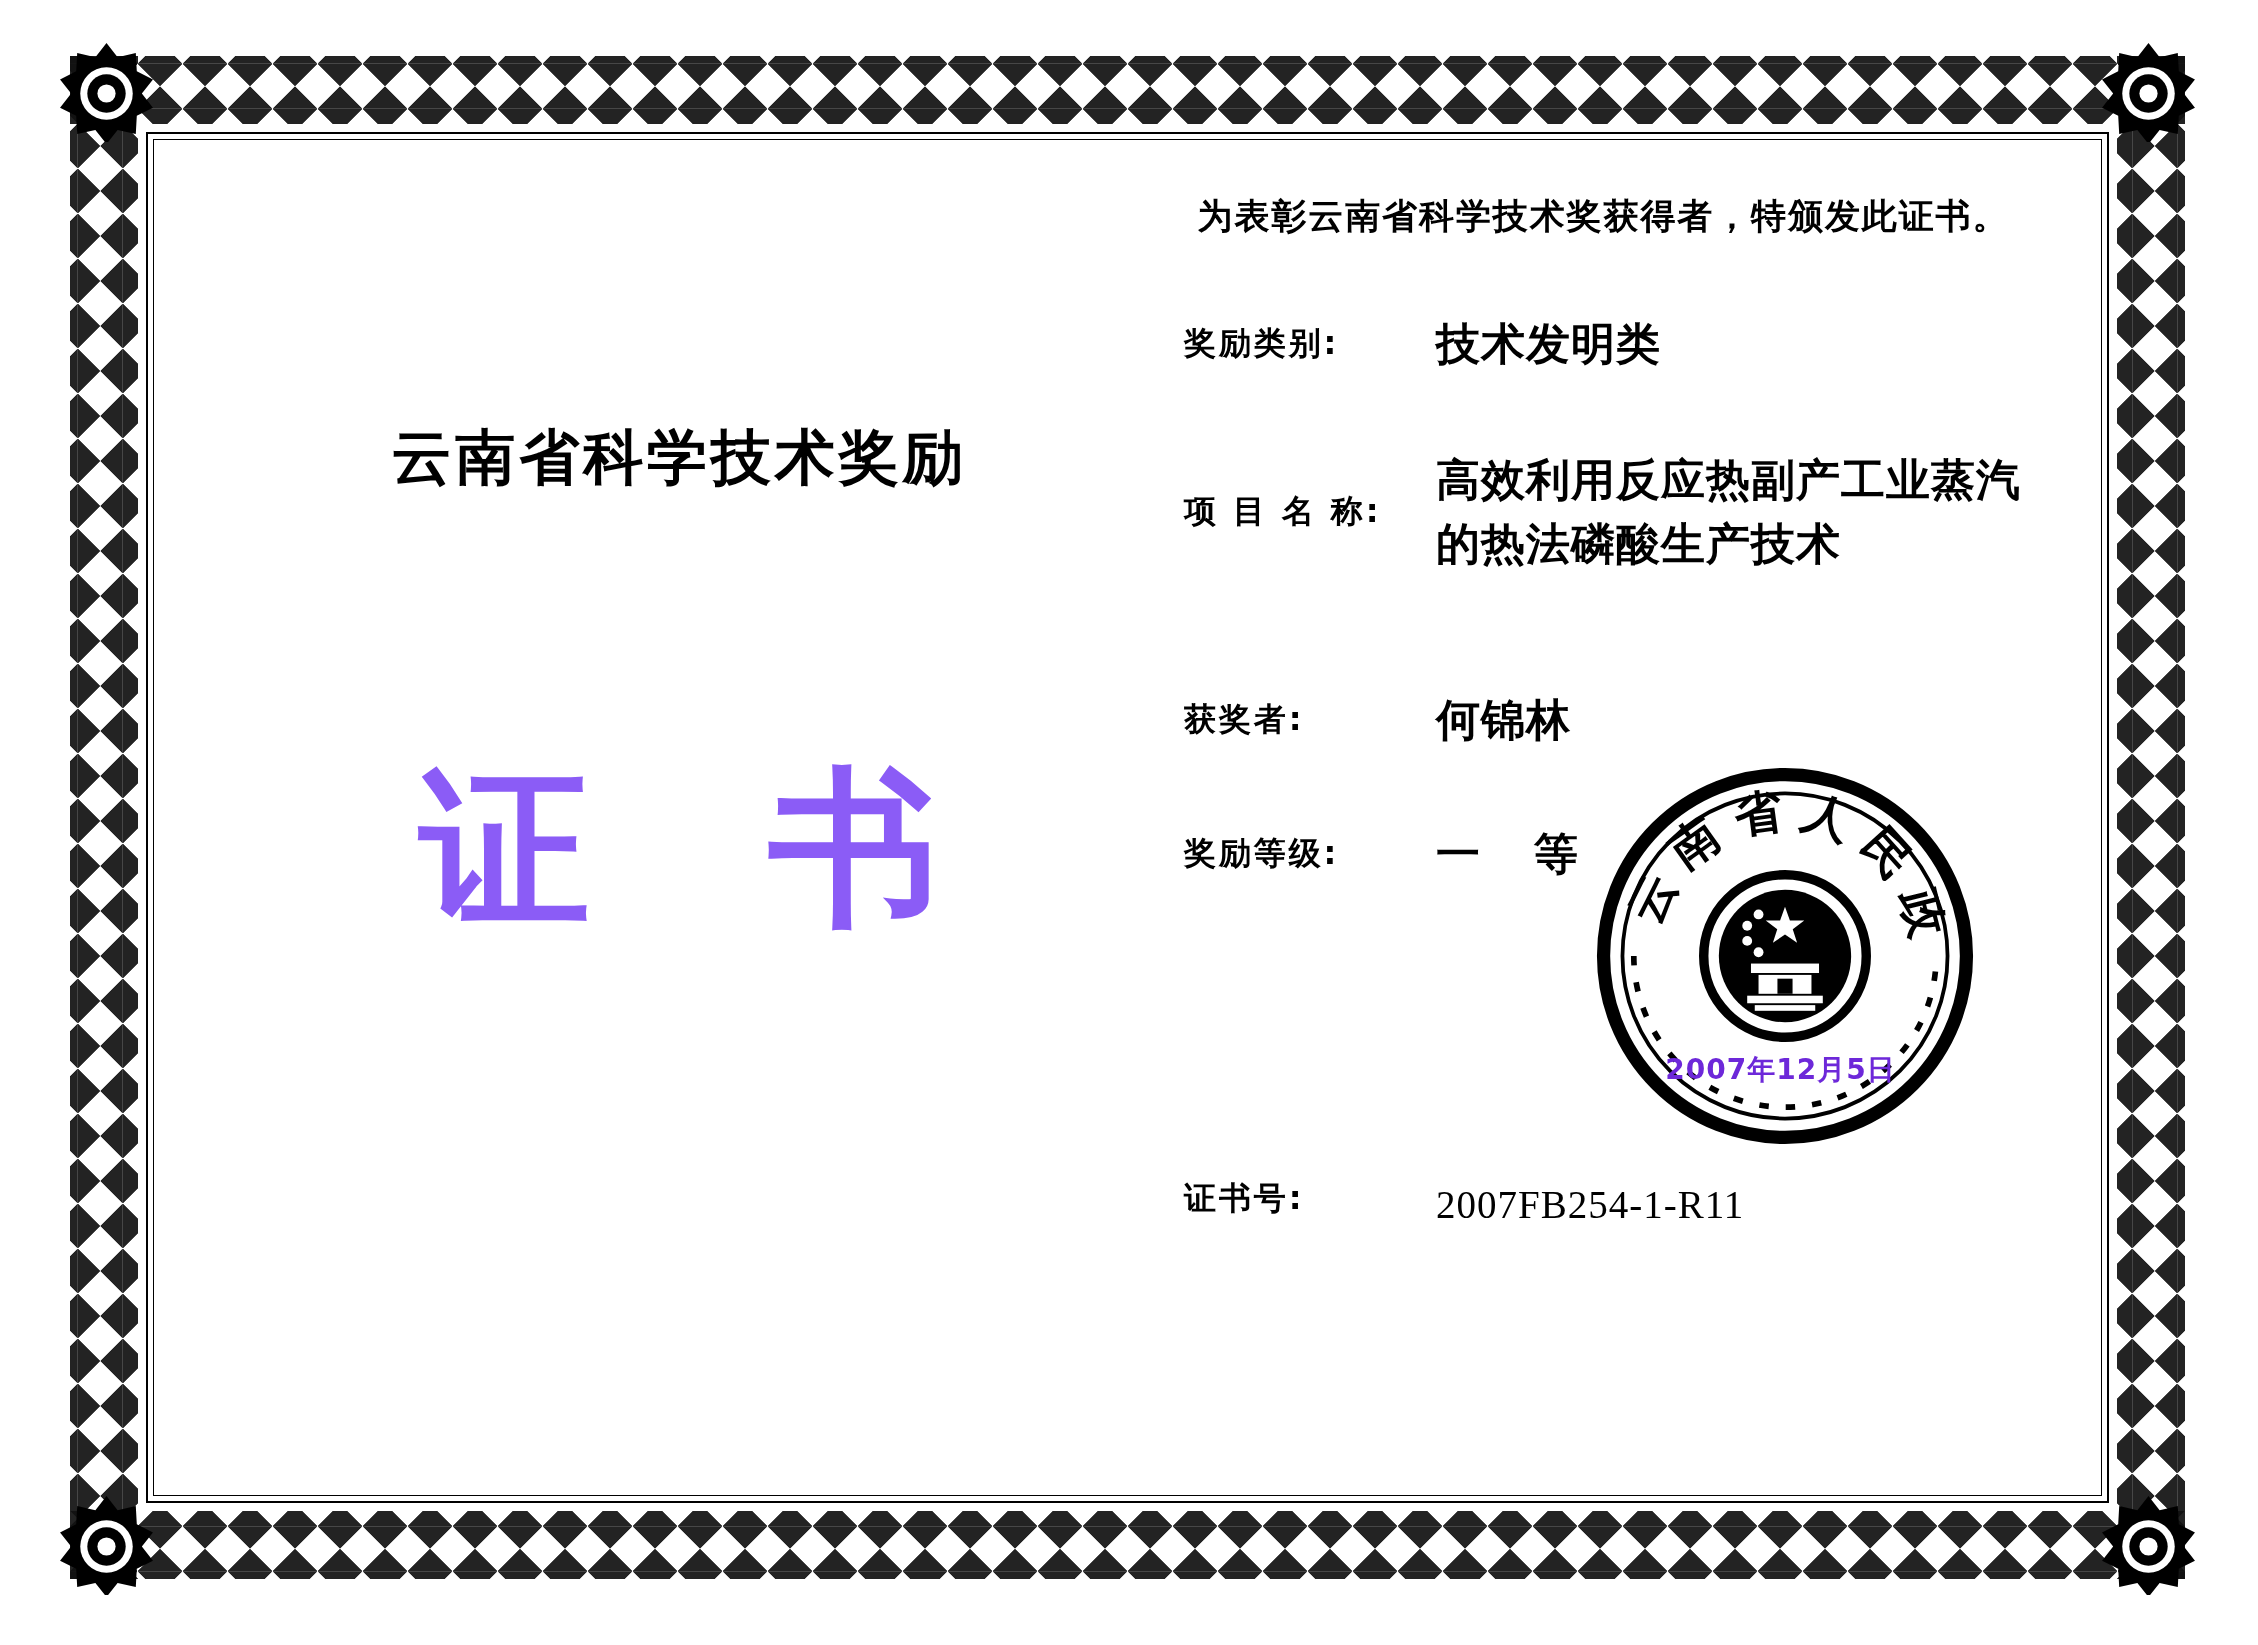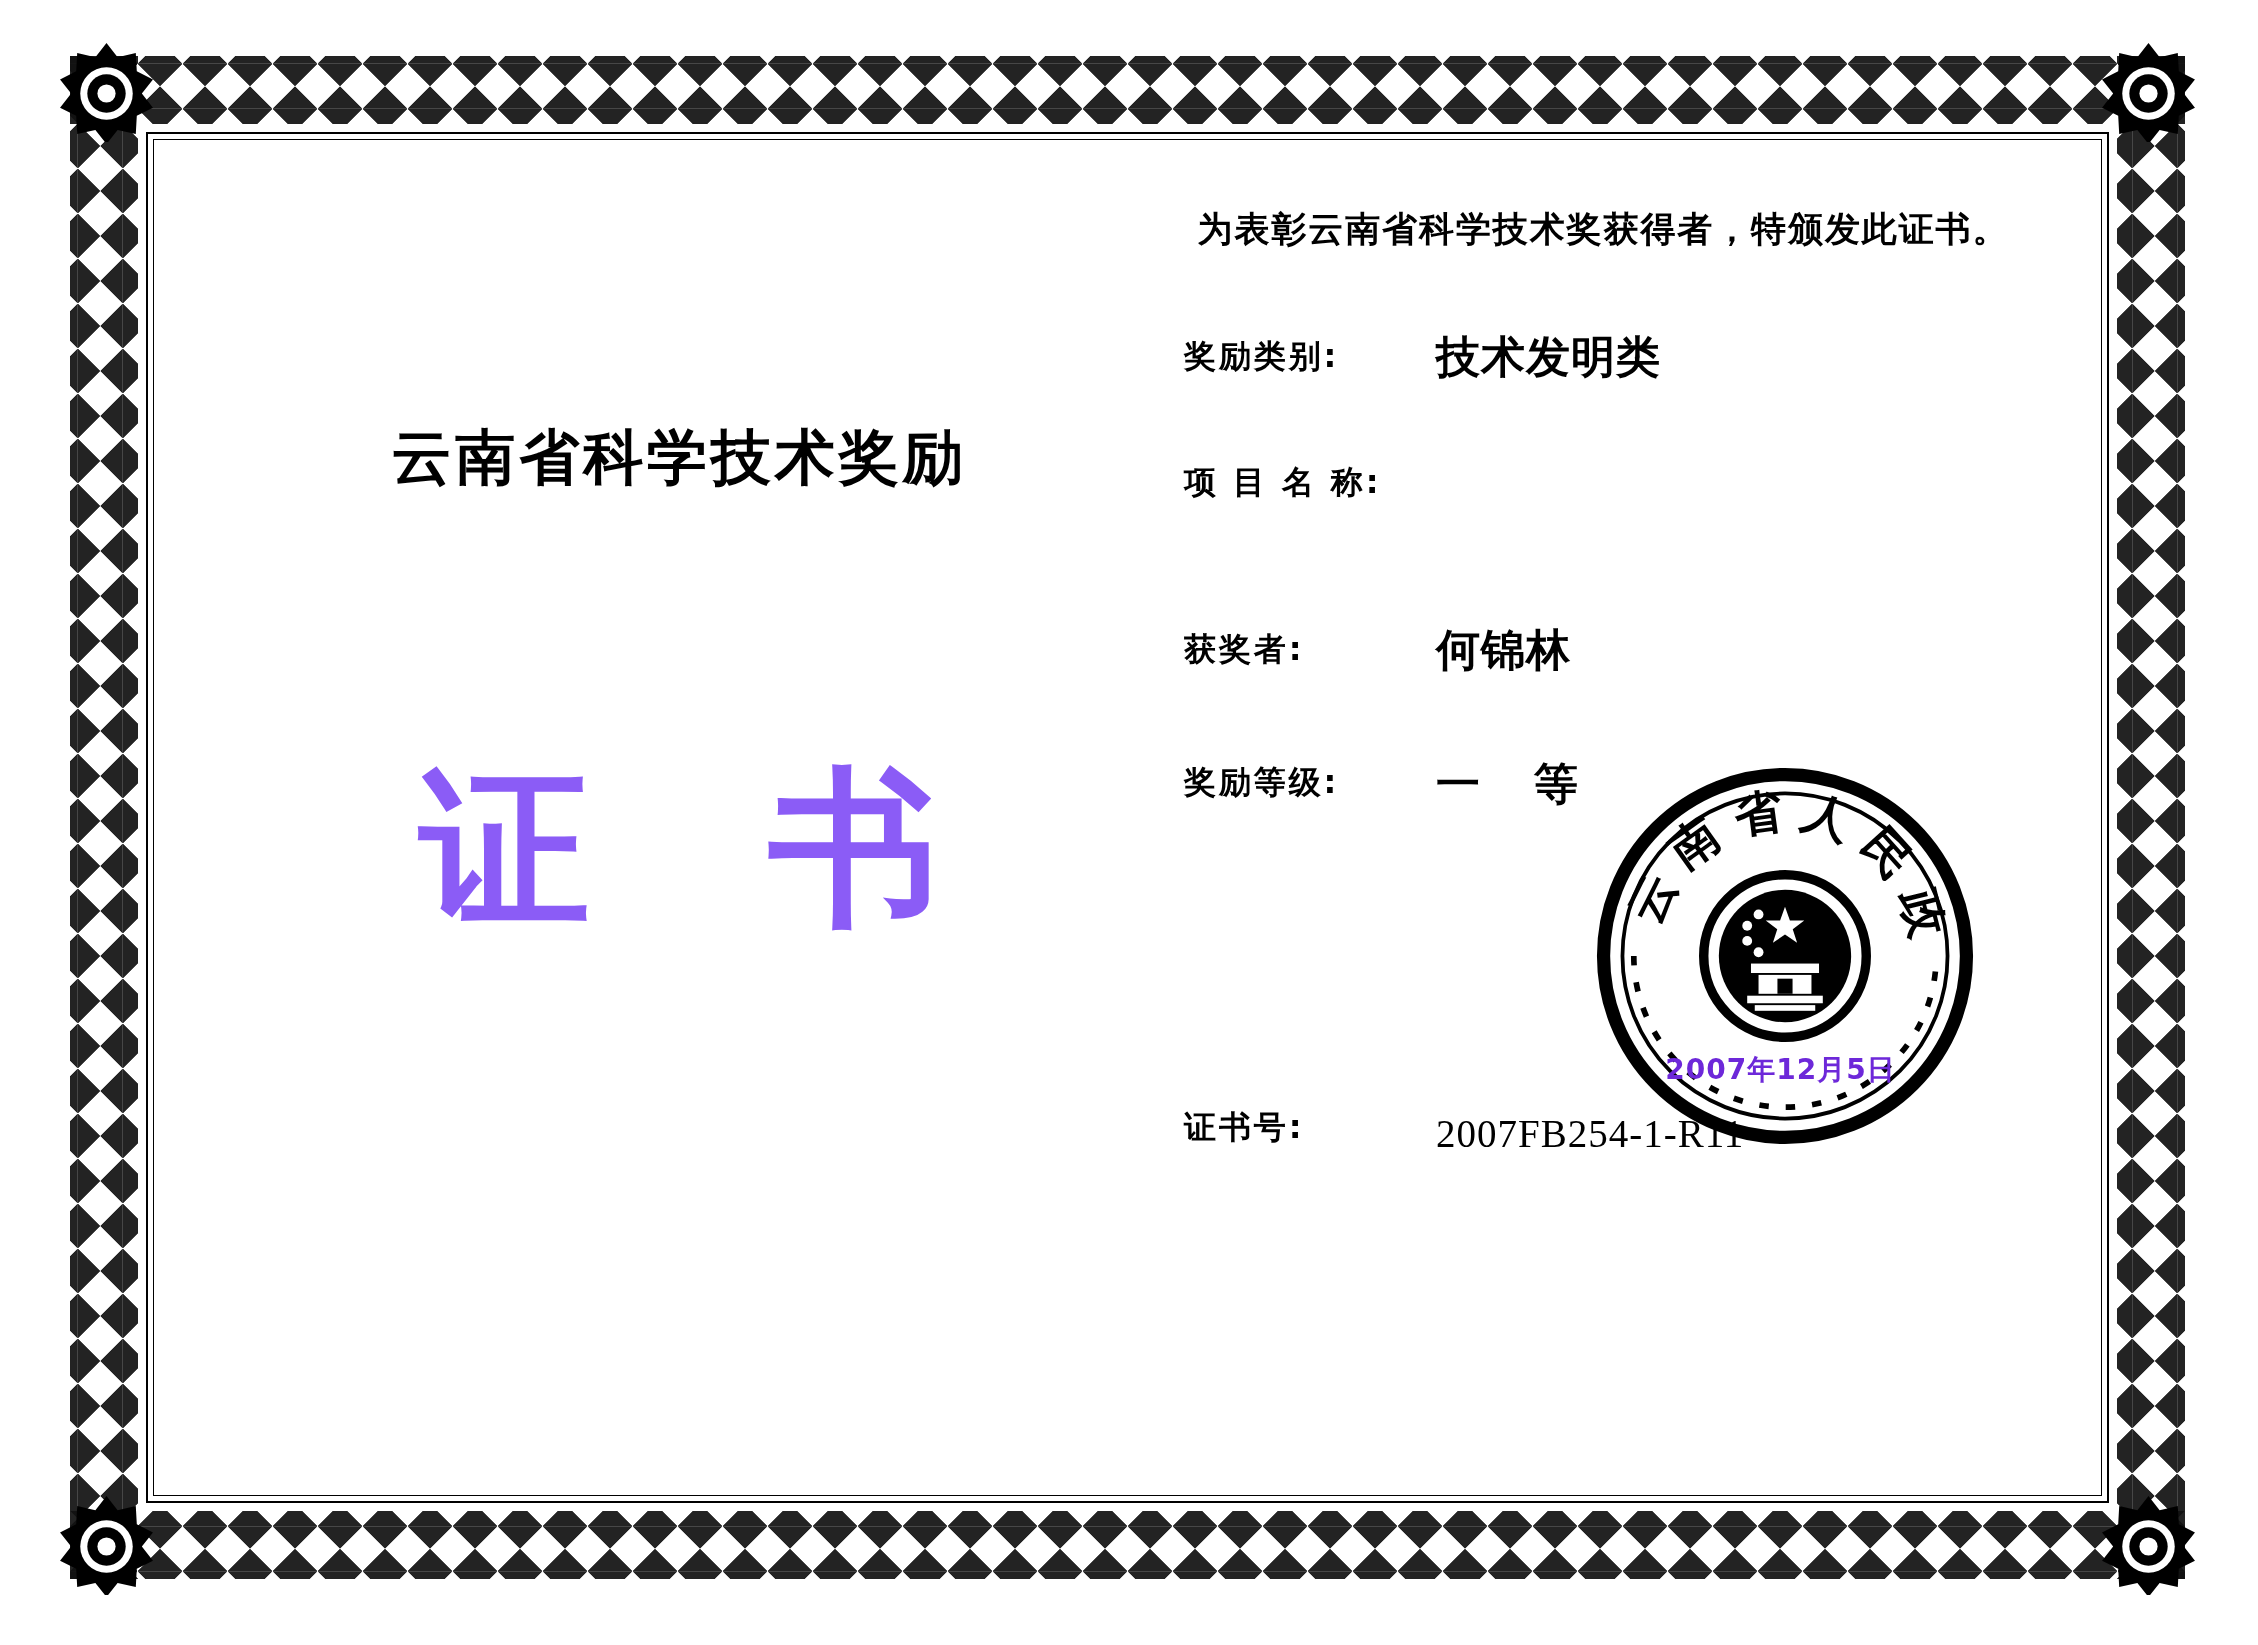--- a/index.html
+++ b/index.html
@@ -138,21 +138,21 @@
     top: 0;
     width: 970px;
   }
 
   .preamble {
     font-family: "DejaVu Sans", "Liberation Sans", sans-serif;
     font-weight: bold;
     font-size: 35px;
     letter-spacing: 1.9px;
     white-space: nowrap;
-    margin-top: 60px;
+    margin-top: 47px;
     margin-left: 13.6px;
   }
 
   .field {
     display: flex;
     align-items: center;
     margin-top: 72px;
   }
   .field-label {
     font-family: "DejaVu Sans", "Liberation Sans", sans-serif;
@@ -273,20 +273,21 @@
 
       <div class="preamble">为表彰云南省科学技术奖获得者，特颁发此证书。</div>
 
       <div class="field award-type">
         <div class="field-label">奖励类别:</div>
         <div class="field-value">技术发明类</div>
       </div>
 
       <div class="field project">
         <div class="field-label">项 目 名 称:</div>
+        <div class="field-value">高效利用反应热副产工业蒸汽的热法磷酸生产技术</div>
       </div>
 
       <div class="field winner-row">
         <div class="field-label">获奖者:</div>
         <div class="field-value">何锦林</div>
       </div>
 
       <div class="field grade-row">
         <div class="field-label">奖励等级:</div>
         <div class="field-value grade">一 等</div>

